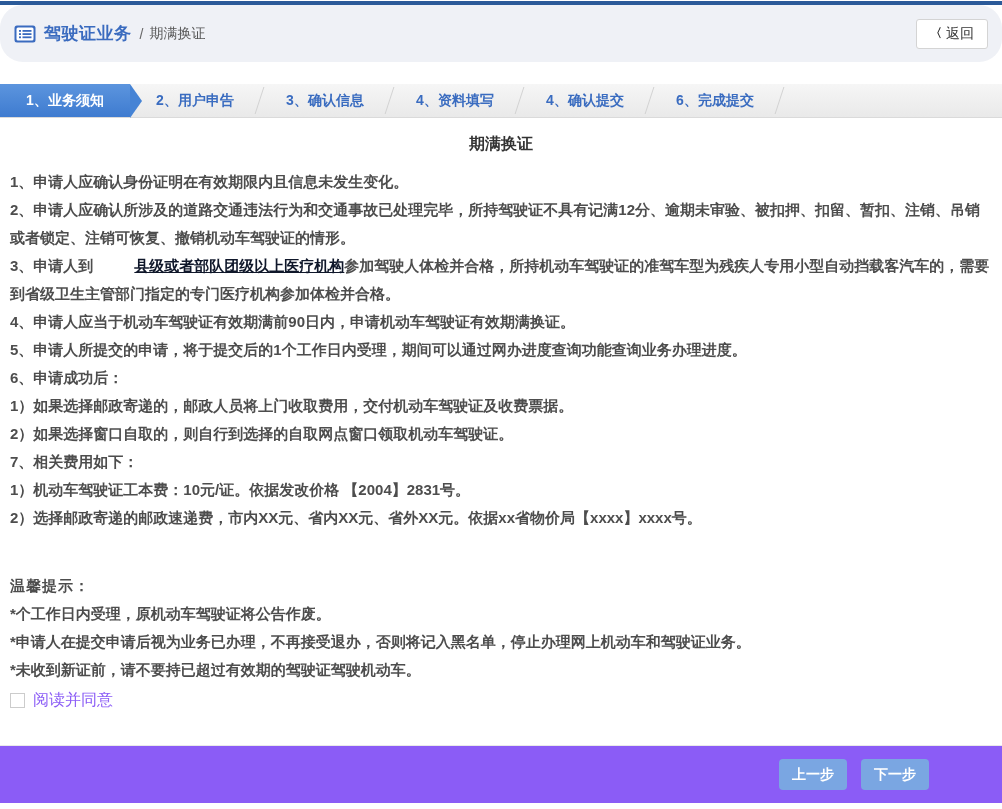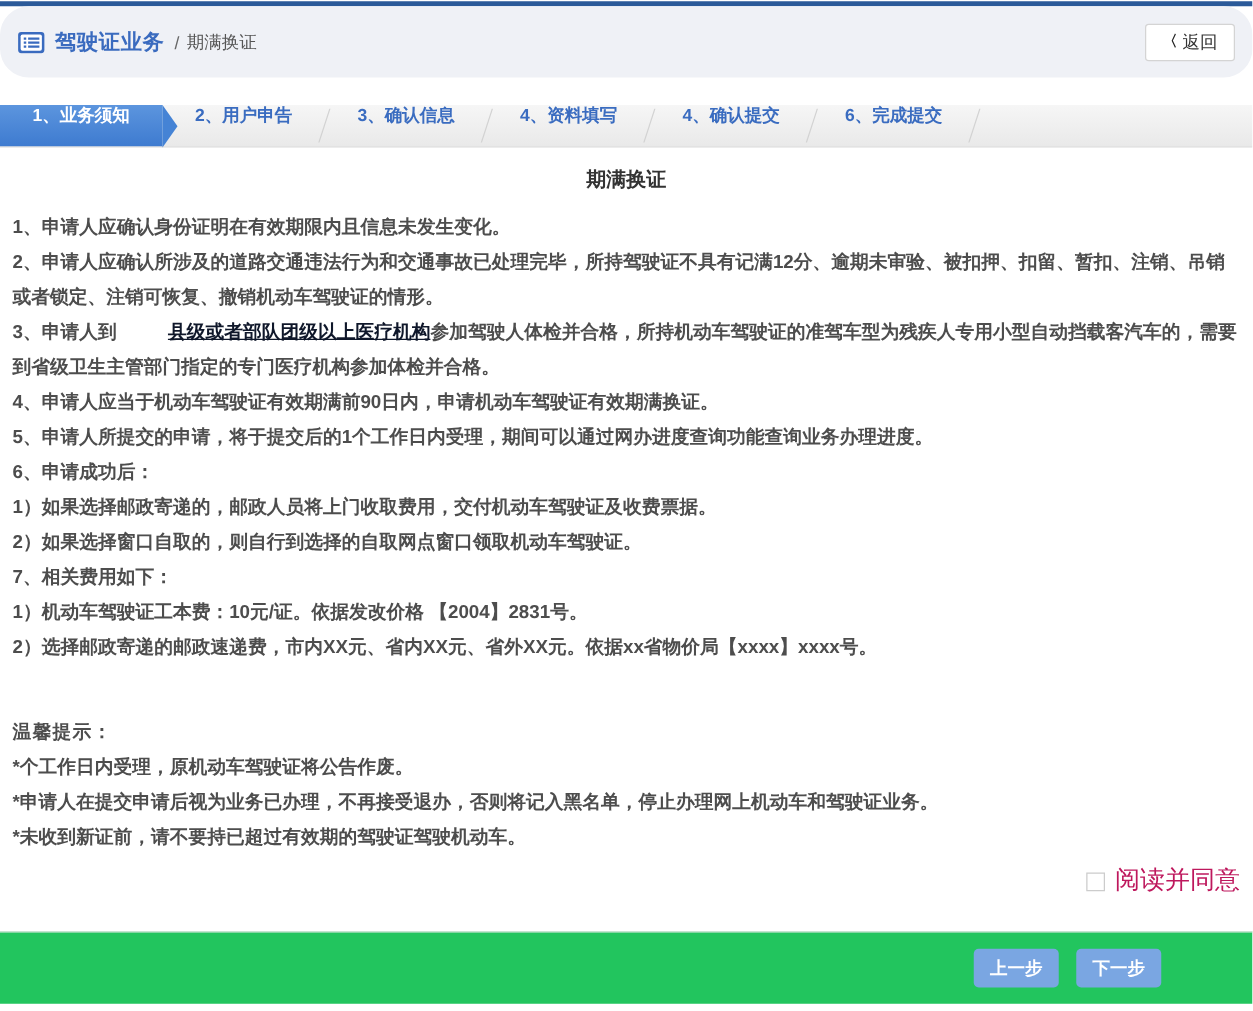--- a/index.html
+++ b/index.html
@@ -30,50 +30,50 @@
   }
   .back-chev { font-size: 12px; font-weight: bold; color: #222; }
   
   .tabs {
     position: absolute; top: 84px; left: 0; width: 100%; height: 34px;
     background: linear-gradient(#f6f6f6, #e9e9e9);
     border-bottom: 1px solid #dadada;
     display: flex; align-items: stretch;
   }
   .tab {
-    width: 130px; display: flex; align-items: flex-start; justify-content: center;
+    width: 130px; display: flex; align-items: center; justify-content: center;
     font-size: 14px; font-weight: bold; color: #3a6cc0; position: relative; cursor: pointer;
   }
   .tab:not(.active)::after {
     content: ''; position: absolute; right: 0; top: 3px; bottom: 3px; width: 1px;
     background: #d2d2d2; transform: skewX(-18deg);
   }
   .tab.active {
     background: linear-gradient(#5c95de, #3e7bd0); color: #fff;
   }
   .tab.active::after {
     content: ''; position: absolute; left: 100%; top: 0; z-index: 2;
     border-top: 17px solid transparent; border-bottom: 17px solid transparent;
     border-left: 12px solid #4583d5;
   }
   
   .content { position: absolute; top: 118px; left: 0; width: 100%; padding: 0 10px; }
   .page-title { text-align: center; font-size: 16px; font-weight: bold; color: #333; margin: 16px 0 13px; }
   .content p { font-size: 15px; line-height: 28px; color: #4d4d4d; font-weight: bold; }
   .inline-link { color: #0f172a; text-decoration: underline; cursor: pointer; padding-left: 41px; }
   .tips-title { font-size: 16px; color: #4a4a4a; letter-spacing: 1px; margin-top: 40px; }
-  .agree-row { text-align: right; margin-top: 6px; font-size: 20px; color: #be185d; }
+  .agree-row { text-align: left; margin-top: 6px; font-size: 16px; color: #8b5cf6; }
   .checkbox {
     display: inline-block; width: 15px; height: 15px; background: #fff;
     border: 1px solid #ccc; vertical-align: -3px; margin-right: 8px; cursor: pointer;
   }
   
   .footer {
     position: absolute; top: 745px; left: 0; width: 100%; height: 58px;
-    background: #22c55e; border-top: 1px solid #e9e9e9;
+    background: #8b5cf6; border-top: 1px solid #e9e9e9;
     display: flex; align-items: center; justify-content: flex-end; gap: 14px;
     padding-right: 73px;
     font-family: Liberation Serif, serif;
   }
   .step-btn {
     width: 68px; height: 31px; border: none; border-radius: 4px;
     background: #7aa6e2; color: #fff; font-size: 14px; font-weight: bold;
     cursor: pointer; font-family: inherit;
   }
 </style>

